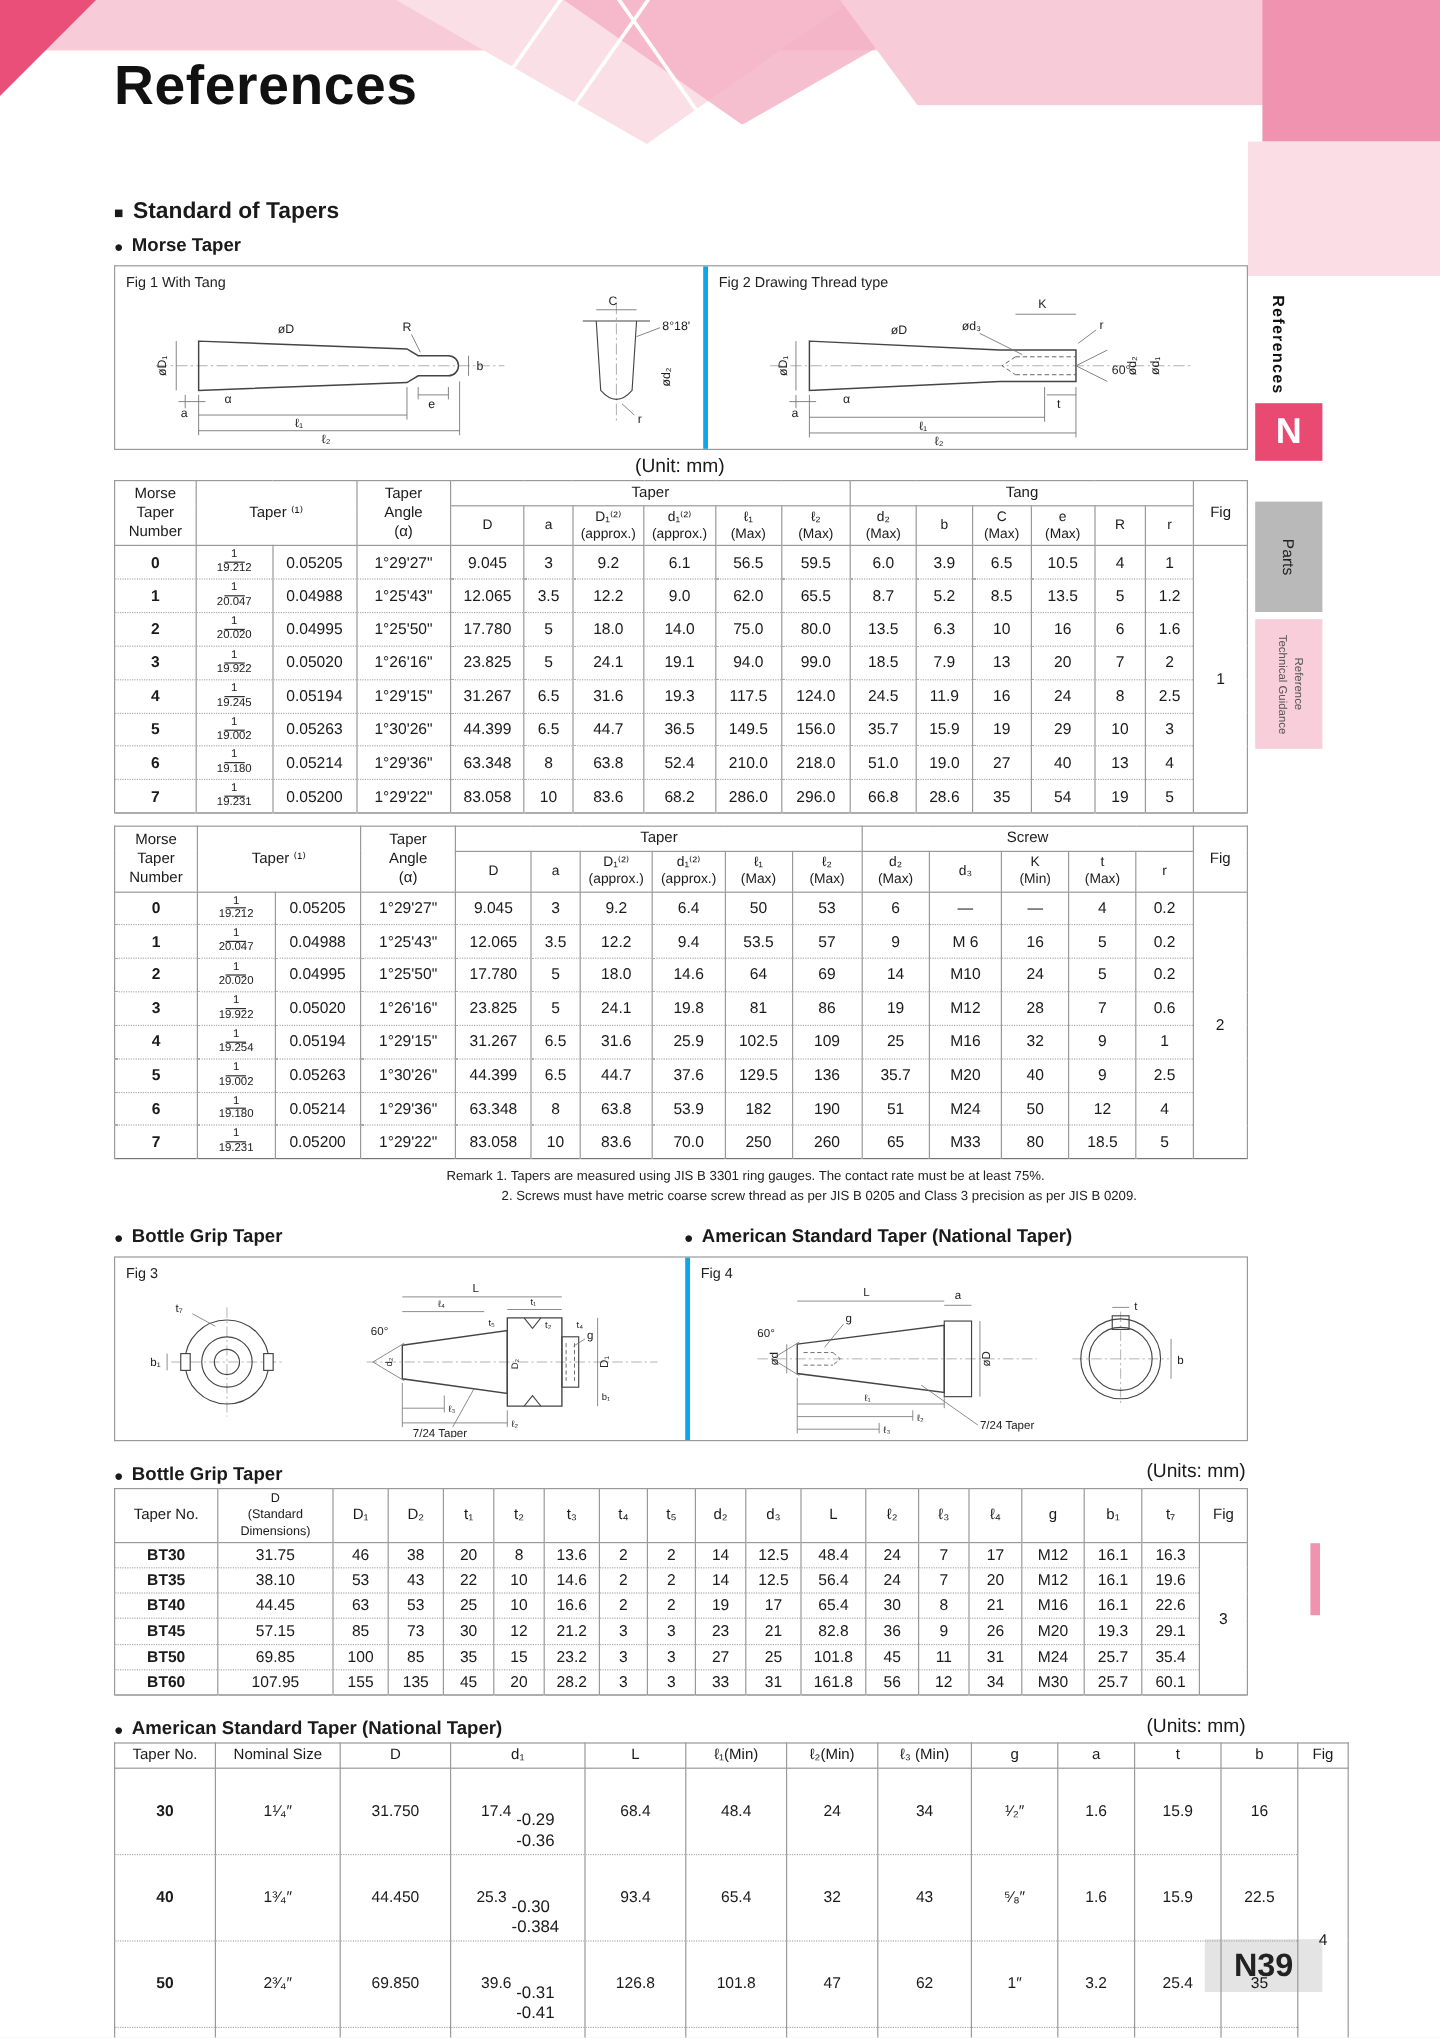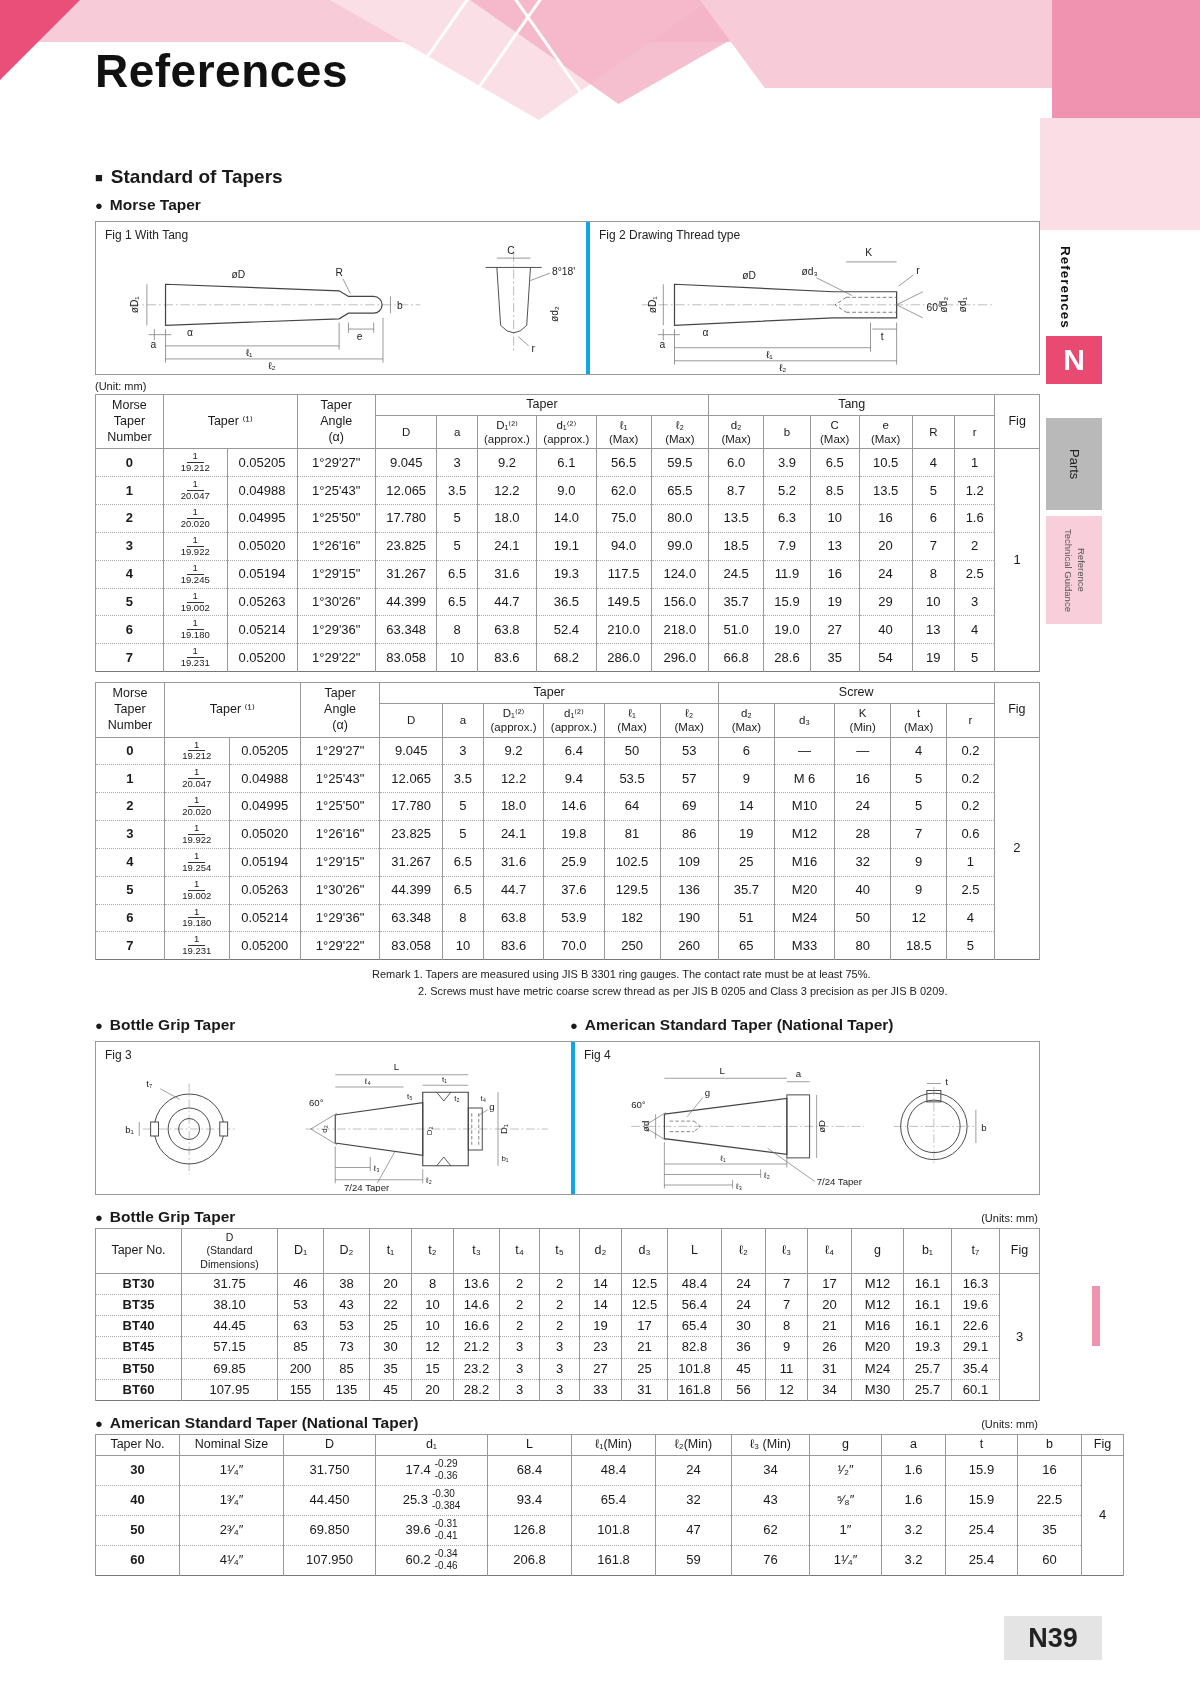--- a/index.html
+++ b/index.html
@@ -38,21 +38,21 @@
   .rail-tech span{writing-mode:vertical-rl;font-size:9.5px;line-height:1.1;}
   .rail-bar{position:absolute;left:1092px;top:1286px;width:8px;height:60px;background:#ef93b0;}
   .page-num{position:absolute;left:1004px;top:1616px;width:98px;height:44px;background:#e4e4e4;
     display:flex;align-items:center;justify-content:center;font-size:27px;font-weight:bold;color:#222;}
 
   
   .content{position:absolute;left:95px;top:166px;width:945px;}
   .h-section{font-size:19px;font-weight:bold;display:flex;align-items:center;gap:8px;}
   .h-sub{font-size:15.5px;font-weight:bold;display:flex;align-items:center;gap:7px;margin-top:8px;}
   .bullet{font-size:13px;}
-  .unit-row{font-size:11px;text-align:left;margin:5px 2px 2px 0;}
+  .unit-row{font-size:16px;text-align:center;margin:5px 2px 2px 0;}
   .h-row{display:flex;justify-content:space-between;align-items:flex-end;margin-top:12px;}
   .h-row .h-sub{margin-top:0;}
   .dual{display:flex;margin-top:16px;}
   .dual .dcell{width:475px;}
   .dual .dcell:last-child{flex:1;}
   .dual .h-sub{margin-top:0;}
 
   
   .figbox{border:1px solid #999;display:flex;margin-top:7px;height:152px;background:#fff;}
   .figcell{position:relative;height:100%;}
@@ -79,21 +79,21 @@
     white-space:pre-line;line-height:1.25;}
   thead th.sub{font-size:11.5px;}
   tbody tr:first-child td{border-top:1px solid #999;}
   tbody tr + tr td{border-top:1px dotted #aaa;}
   tbody td{line-height:1.25;}
   tbody td:first-child{font-weight:bold;}
   td.fig-cell{vertical-align:middle;font-weight:normal !important;font-size:13px;}
   .frac{display:inline-flex;flex-direction:column;align-items:center;font-size:9.5px;line-height:1.15;vertical-align:middle;}
   .frac .fnum{border-bottom:1px solid #333;padding:0 6px;}
   .tolwrap{display:inline-flex;align-items:center;justify-content:center;gap:4px;}
-  .tol{display:inline-flex;flex-direction:column;font-size:10px;line-height:1.25;text-align:left;}
+  .tol{display:inline-flex;flex-direction:column;font-size:14px;line-height:1.25;text-align:left;margin-top:32px;}
   .t2{margin-top:10px;}
   .t3 th.dstd{font-size:10.5px;}
   .t3,.t4{font-size:13px;}
 
   
   .notes{margin:6px 0 0 277px;font-size:11px;line-height:1.55;color:#222;}
   .notes div{white-space:nowrap;}
   .note1{padding-left:23px;}
   .note2{padding-left:48px;}
   .remark2{padding-left:46px;}
@@ -917,21 +917,21 @@
             <td>36</td>
             <td>9</td>
             <td>26</td>
             <td>M20</td>
             <td>19.3</td>
             <td>29.1</td>
           </tr>
           <tr>
             <td>BT50</td>
             <td>69.85</td>
-            <td>200</td>
+            <td>100</td>
             <td>85</td>
             <td>35</td>
             <td>15</td>
             <td>23.2</td>
             <td>3</td>
             <td>3</td>
             <td>27</td>
             <td>25</td>
             <td>101.8</td>
             <td>45</td>

